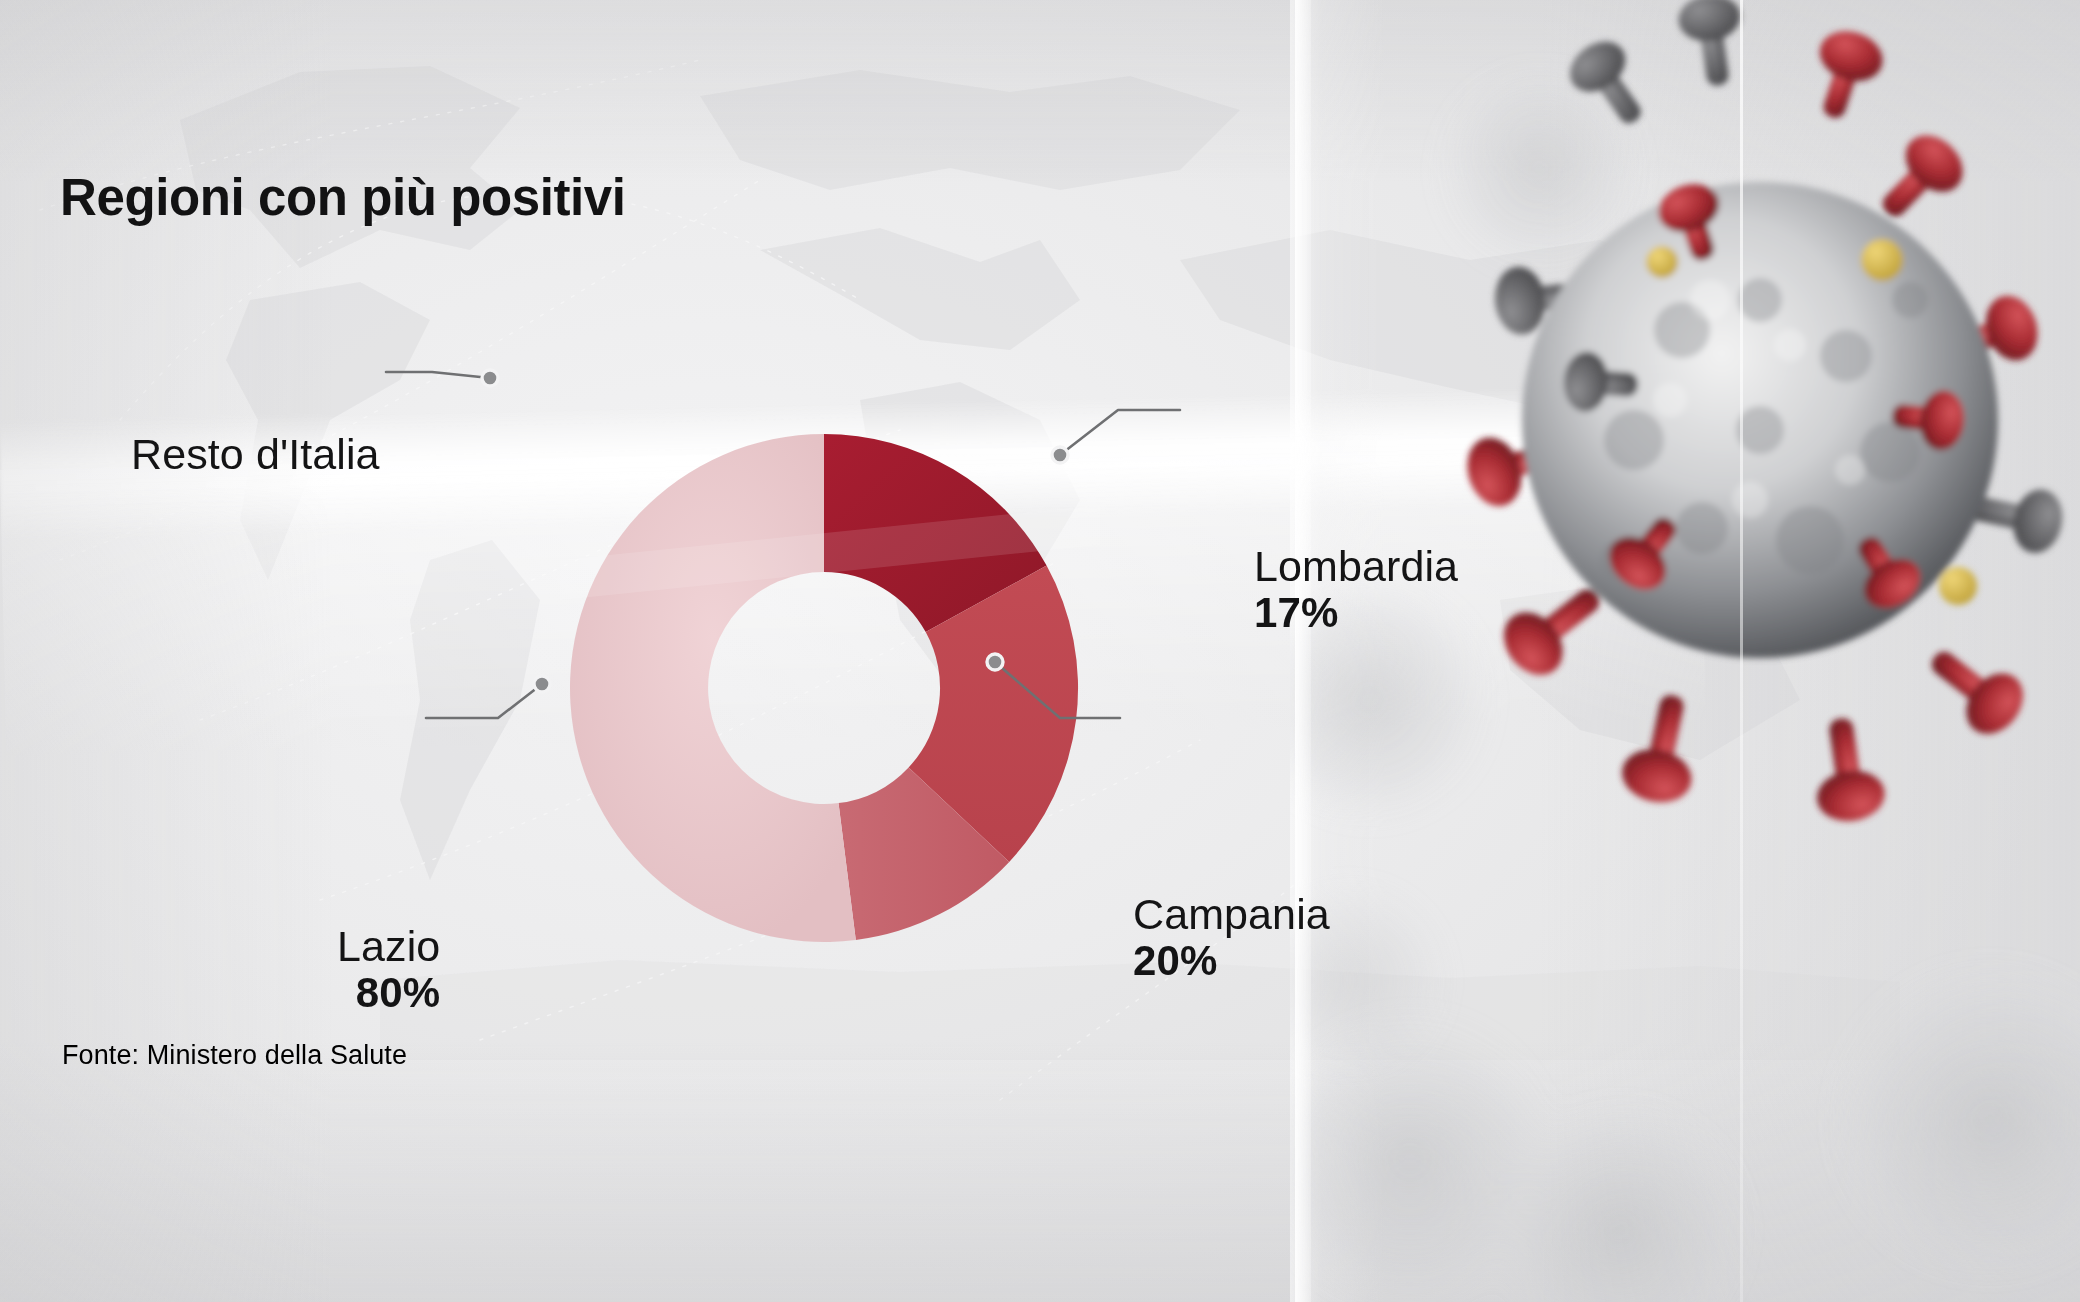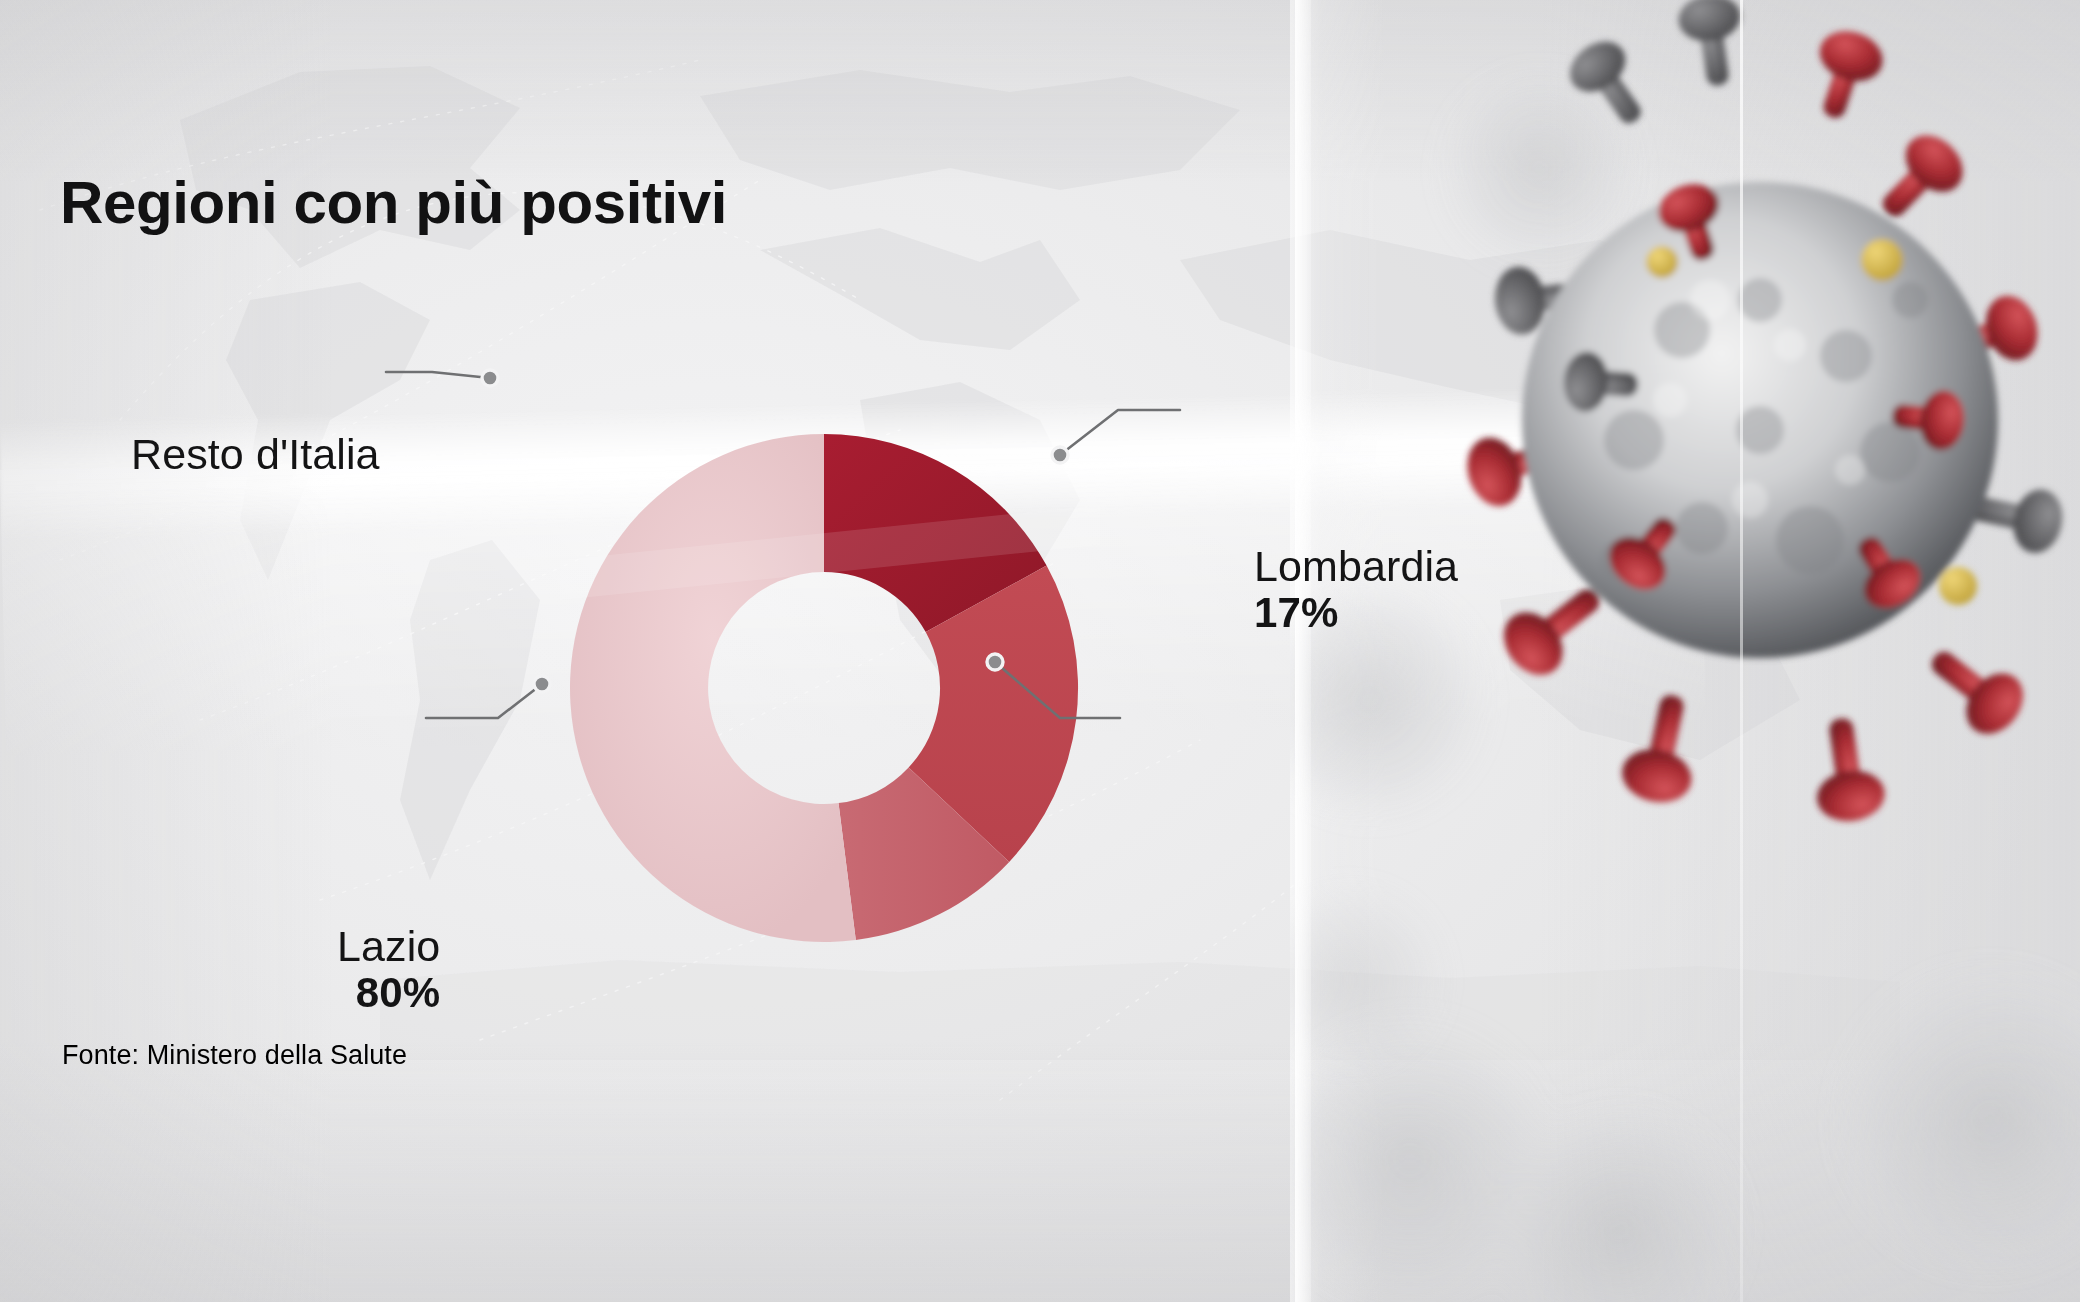--- a/index.html
+++ b/index.html
@@ -47,21 +47,21 @@
     background:linear-gradient(90deg,rgba(255,255,255,.9),rgba(255,255,255,.25));
   }
   .panel-edge2{
     position:absolute;left:1740px;top:0;width:3px;height:1302px;
     background:linear-gradient(180deg,rgba(255,255,255,.75),rgba(255,255,255,.25));
   }
 
   
   .title{
     position:absolute;left:60px;top:168px;
-    font-size:60px;font-weight:700;letter-spacing:-.4px;
+    font-size:51px;font-weight:700;letter-spacing:-.4px;
     color:#121213;white-space:nowrap;
   }
 
   
   #chartwrap{position:absolute;left:0;top:0;width:2080px;height:1302px;}
   svg.chart{position:absolute;left:0;top:0;}
 
   
   .lbl{position:absolute;color:#141415;white-space:nowrap;}
   .lbl .name{font-size:43px;font-weight:400;line-height:1.06;letter-spacing:.1px;margin-top:32px;}
@@ -318,20 +318,24 @@
 
   <div class="lbl left" id="lbl-resto">
     <div class="name">Resto d'Italia</div>
   </div>
 
   <div class="lbl right" id="lbl-lomb">
     <div class="name">Lombardia</div>
     <div class="pct">17%</div>
   </div>
 
+  <div class="lbl right" id="lbl-camp">
+    <div class="name">Campania</div>
+    <div class="pct">20%</div>
+  </div>
 
   <div class="lbl left" id="lbl-lazio">
     <div class="name">Lazio</div>
     <div class="pct">80%</div>
   </div>
 
   <div class="source">Fonte: Ministero della Salute</div>
 
 </div>
 

